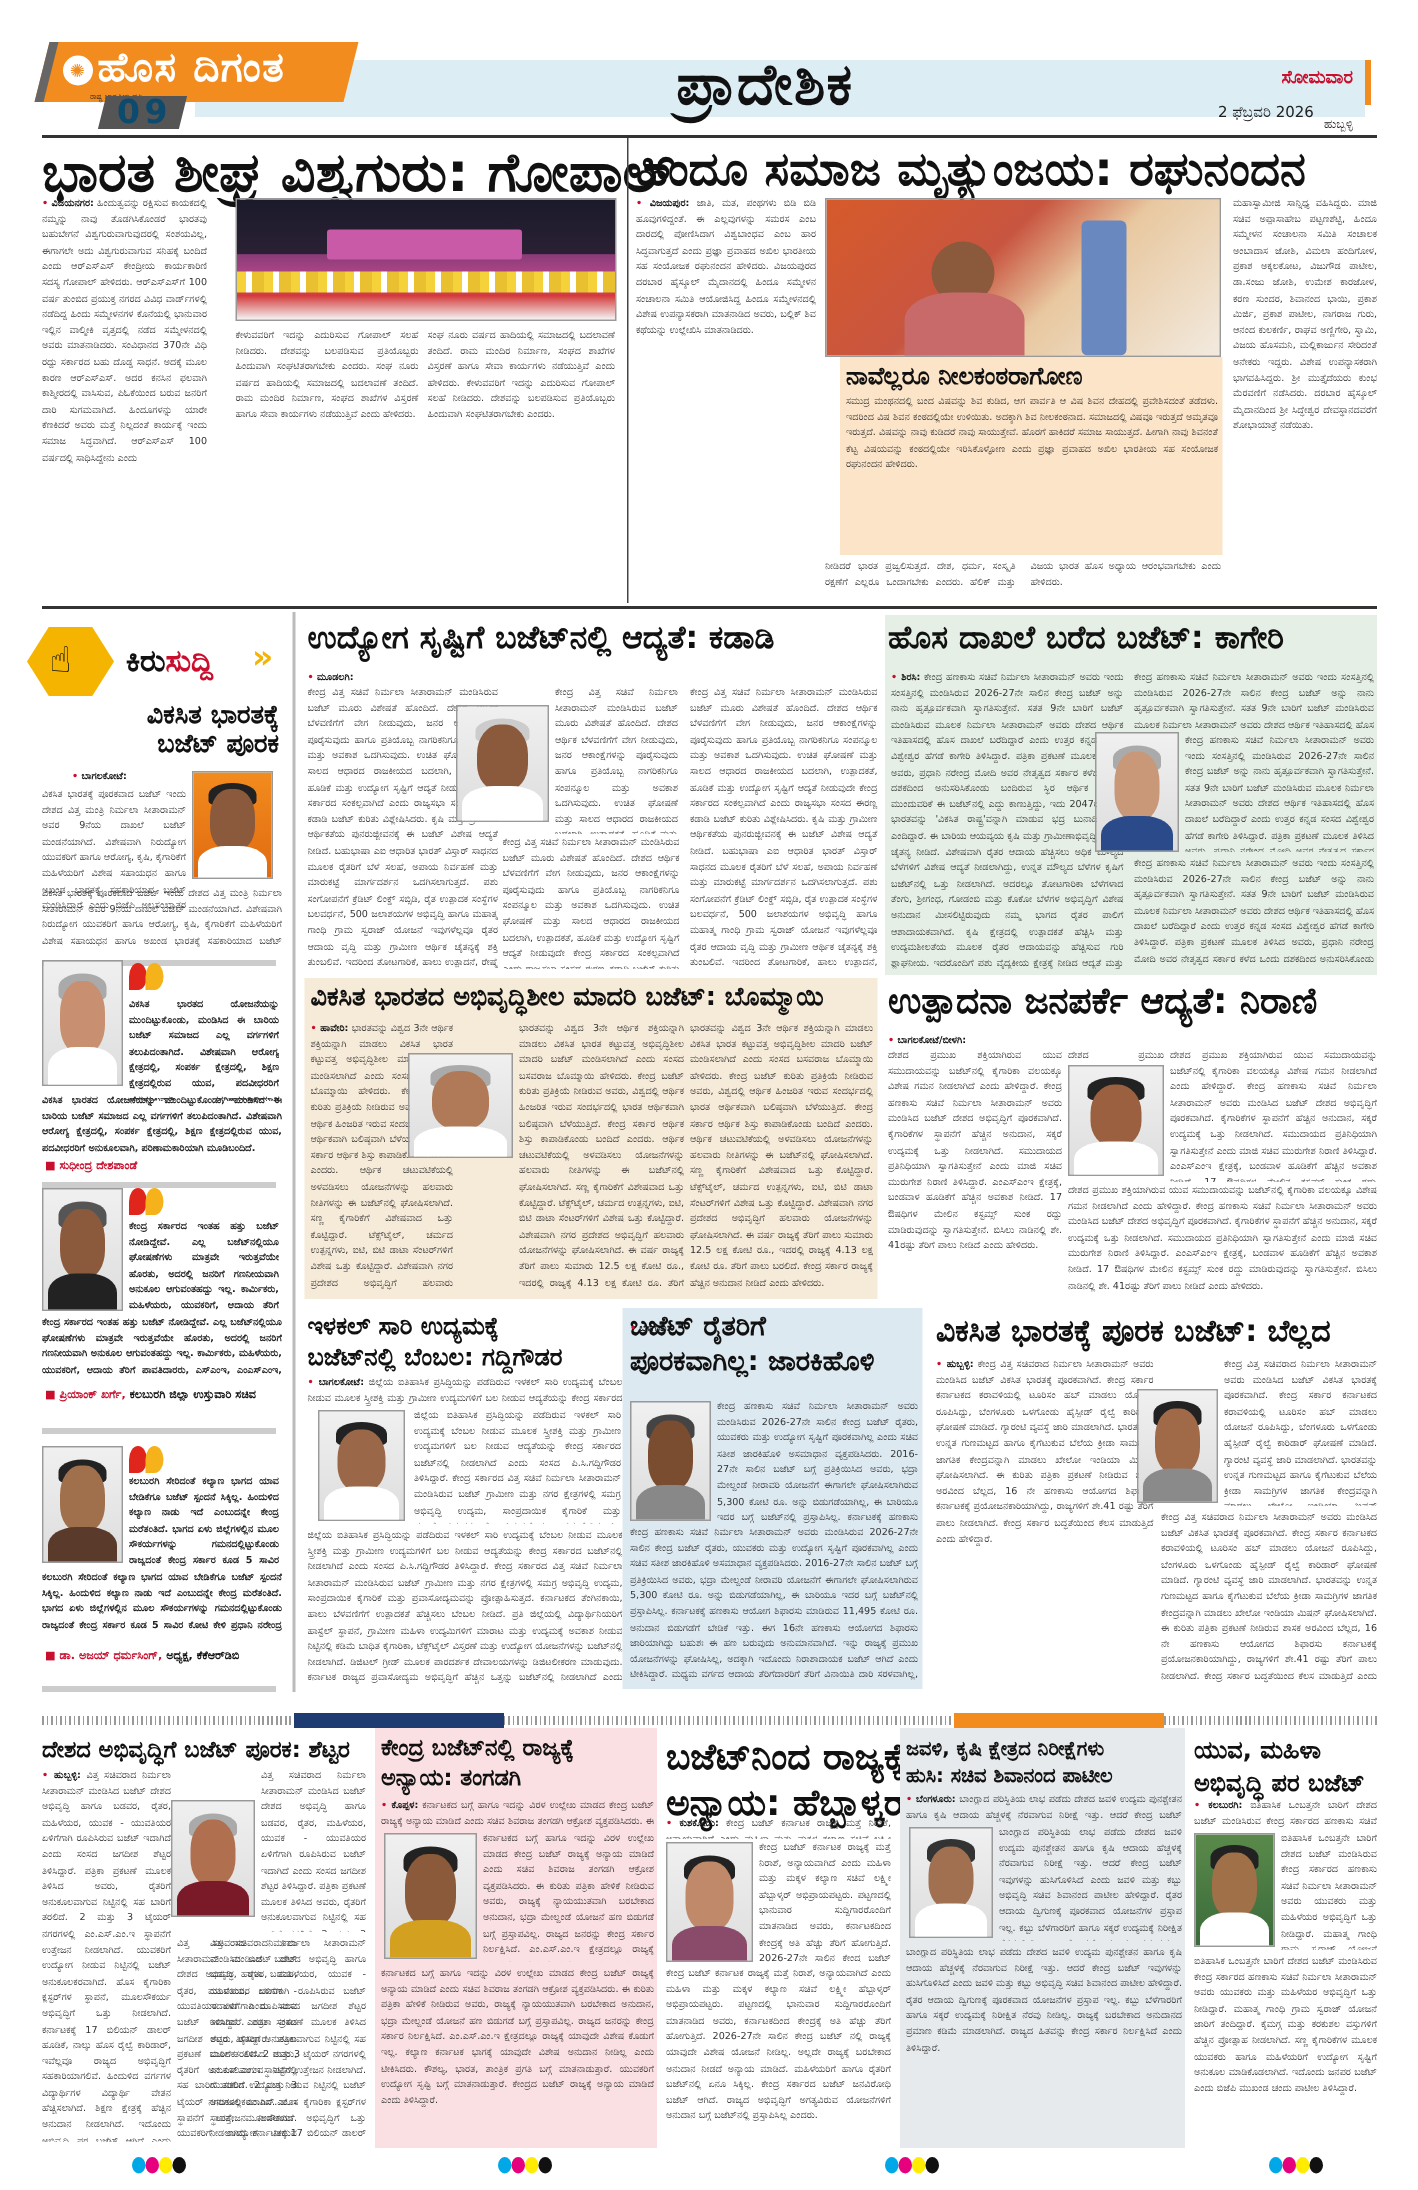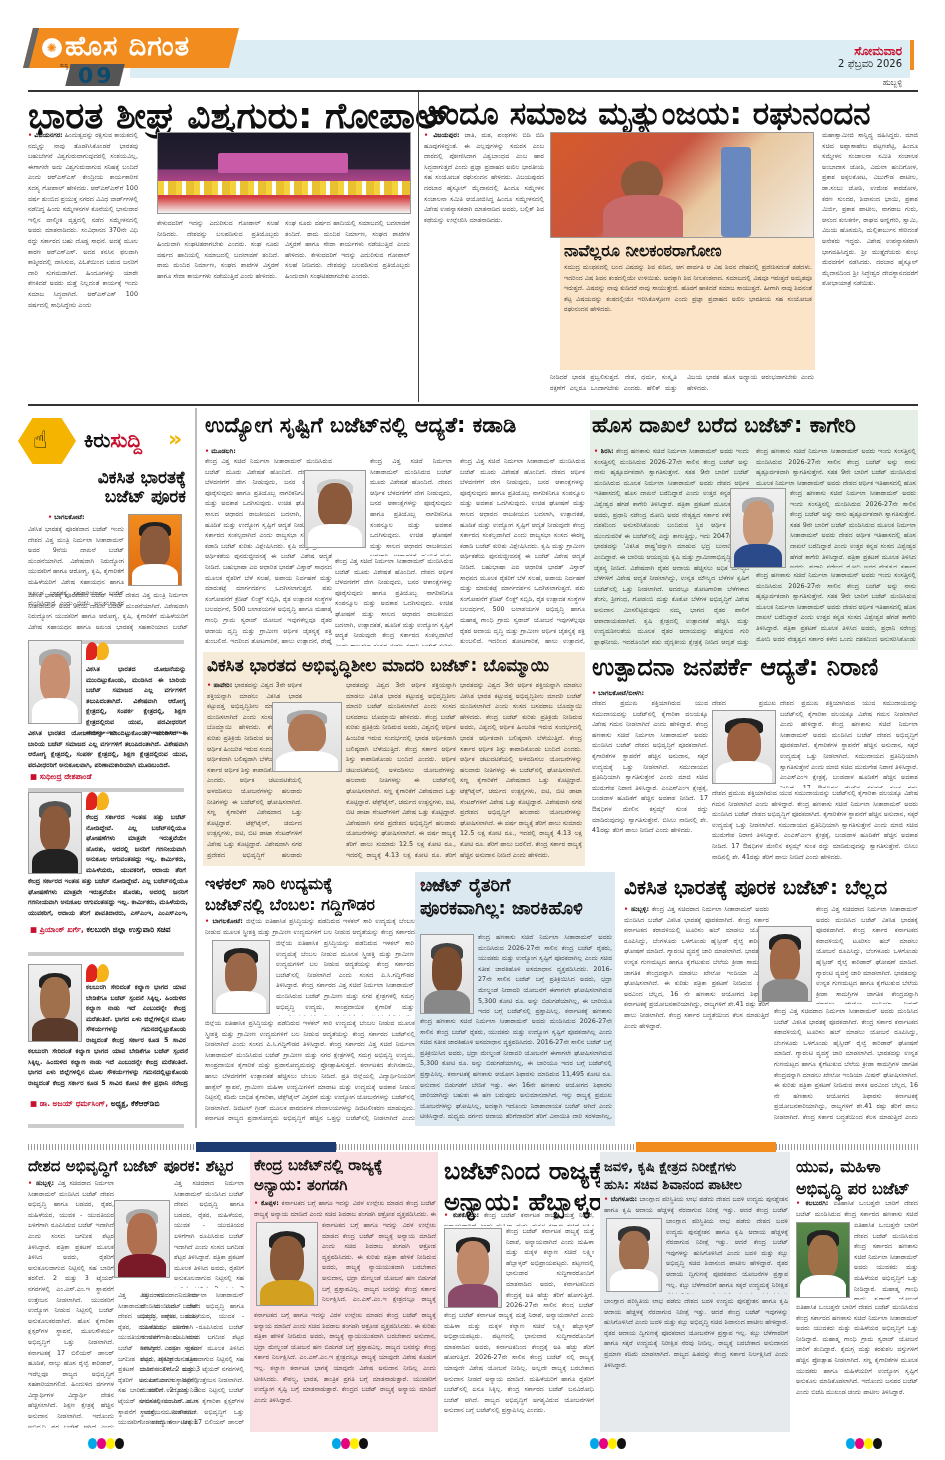--- a/index.html
+++ b/index.html
@@ -9,21 +9,21 @@
 .masthead{left:0;top:0;width:945px;height:90px}
 .mast-band{position:absolute;left:130px;top:40px;width:780px;height:38px;background:#dcedf4}
 .logo-box{position:absolute;left:28px;top:28px;width:206px;height:40px;background:#f28c1e;transform:skewX(-14deg);border-left:6px solid #666}
 .logo-text{position:absolute;left:42px;top:30px;font-size:27px;font-weight:bold;color:#fff;letter-spacing:1px}
 .logo-emblem{display:inline-block;width:20px;height:20px;border-radius:50%;background:#fff;color:#f28c1e;font-size:12px;text-align:center;line-height:20px;vertical-align:middle;margin-right:3px}
 .logo-tag{position:absolute;left:60px;top:62px;font-size:5px;color:#222}
 .pageno-box{position:absolute;left:68px;top:64px;width:54px;height:22px;background:#555;transform:skewX(-14deg)}
 .pageno{position:absolute;left:78px;top:63px;font-size:22px;font-weight:bold;color:#0c4a6e;letter-spacing:3px}
 .section-title{position:absolute;left:400px;top:34px;width:220px;text-align:center;font-size:38px;font-weight:bold;color:#111;letter-spacing:1px}
 .day{position:absolute;left:822px;top:44px;width:80px;text-align:right;font-size:12px;font-weight:bold;color:#c8102e}
-.date{position:absolute;left:812px;top:58px;width:90px;text-align:right;font-size:10px;color:#222}
+.date{position:absolute;left:812px;top:70px;width:90px;font-size:10px;color:#222}
 .orange-bar{position:absolute;left:910px;top:40px;width:4px;height:30px;background:#f28c1e}
 .city{position:absolute;left:842px;top:78px;width:60px;text-align:right;font-size:8px;color:#222}
 .rule{position:absolute;height:2px;background:#333}
 .vrule{position:absolute;width:1px;background:#444}
 .headline{position:absolute;font-weight:bold;color:#111;line-height:1.1;white-space:nowrap}
 .txt{position:absolute;font-size:6.4px;line-height:10.6px;color:#333;text-align:justify;overflow:hidden}
 .txt .dl{color:#111;font-weight:bold}
 .txt .dl::before{content:"• ";color:#c8102e}
 .photo{position:absolute;overflow:hidden;border:1px solid #999}
 .ph-stage{background:linear-gradient(180deg,#1a1a2a 0%,#2b2035 45%,#8a3c78 46%,#c04a90 70%,#d43a3a 80%,#f4f4f4 100%)}
@@ -59,20 +59,21 @@
 </head>
 <body>
 
 <div class="abs masthead">
   <div class="mast-band"></div>
   <div class="logo-box"></div>
   <div class="logo-text"><span class="logo-emblem">✺</span><span>ಹೊಸ ದಿಗಂತ</span></div>
   <div class="logo-tag">ರಾಷ್ಟ್ರ ಜಾಗೃತಿಯ ಧ್ವನಿ</div>
   <div class="pageno-box"></div>
   <div class="pageno">09</div>
+  <div class="section-title">ಪ್ರಾದೇಶಿಕ</div>
   <div class="day">ಸೋಮವಾರ</div>
   <div class="date">2 ಫೆಬ್ರವರಿ 2026</div>
   <div class="orange-bar"></div>
   <div class="city">ಹುಬ್ಬಳ್ಳಿ</div>
 </div>
 <div class="rule" style="left:28px;top:90px;width:890px;height:2px"></div>
 
 <div class="headline" style="left:28px;top:96px;font-size:36px">ಭಾರತ ಶೀಘ್ರ ವಿಶ್ವಗುರು: ಗೋಪಾಲ್</div>
 <div class="txt" style="left:28px;top:130px;width:110px;height:268px">
   <span class="dl">ವಿಜಯನಗರ:</span>

